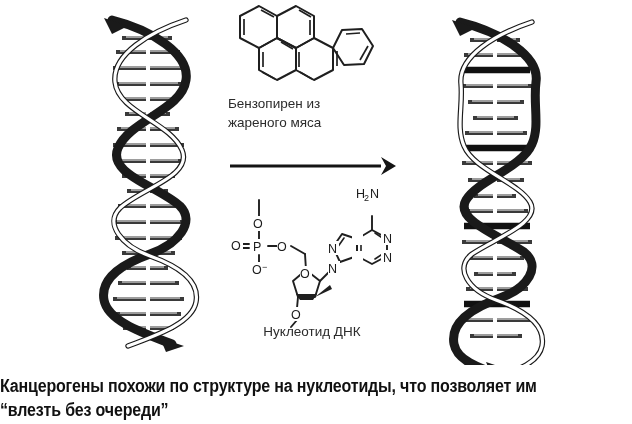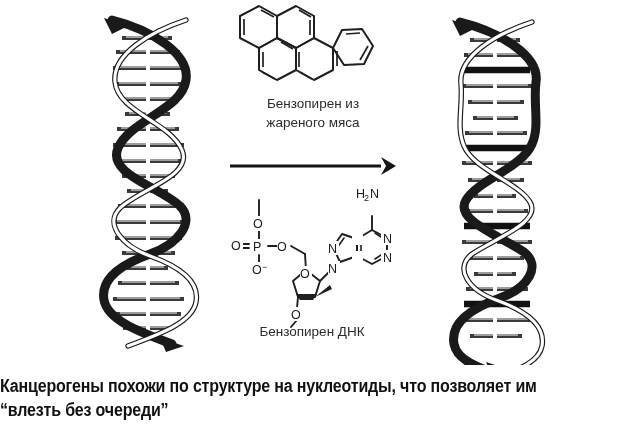--- a/index.html
+++ b/index.html
@@ -10,21 +10,21 @@
   }
   .stage{position:absolute;left:0;top:0;width:632px;height:424px;}
 
   
   .label{
     position:absolute;
     font-size:13.5px;
     line-height:19px;
     color:#2b2b2b;
     white-space:pre-line;
-    text-align:center;
+    text-align:left;
   }
   #benzo-label{left:228px;top:94px;width:170px;}
   #nucleotide-label{left:222px;top:322px;width:180px;text-align:center;}
 
   .caption{
     position:absolute;
     left:0px;
     top:374px;
     width:634px;
     font-family:"Liberation Sans","DejaVu Sans",sans-serif;
@@ -356,20 +356,20 @@
       <text x="383" y="262">N</text>
       <text x="356" y="198">H</text>
       <text x="364" y="201" font-size="9">2</text>
       <text x="370" y="198">N</text>
     </g>
   </svg>
 
   <div class="label no-sel" id="benzo-label">Бензопирен из
 жареного мяса</div>
 
-  <div class="label no-sel" id="nucleotide-label">Бензопирен ДНК</div>
+  <div class="label no-sel" id="nucleotide-label">Нуклеотид ДНК</div>
 
   <div class="caption no-sel">
     <span>Канцерогены похожи по структуре на нуклеотиды, что позволяет им “влезть без очереди”</span>
     <span class="l2">в молекулу ДНК</span>
   </div>
 
 </div>
 
 </body></html>

